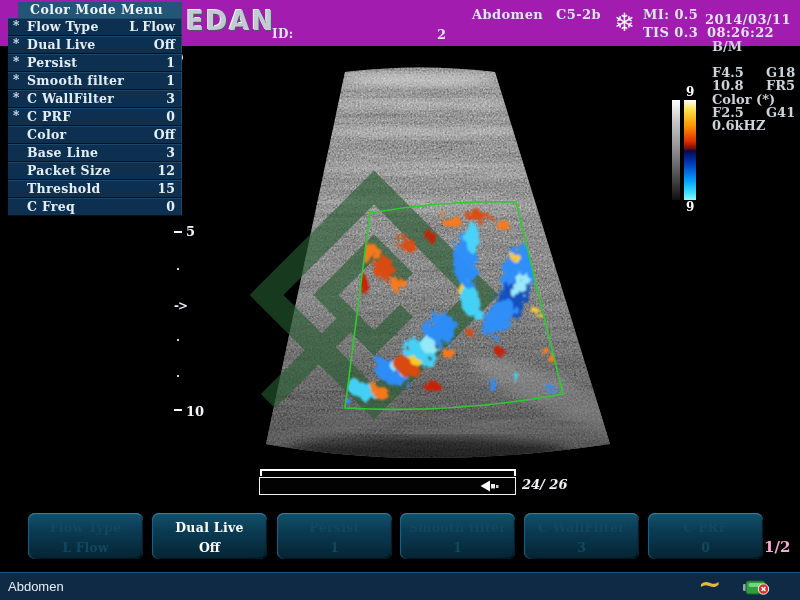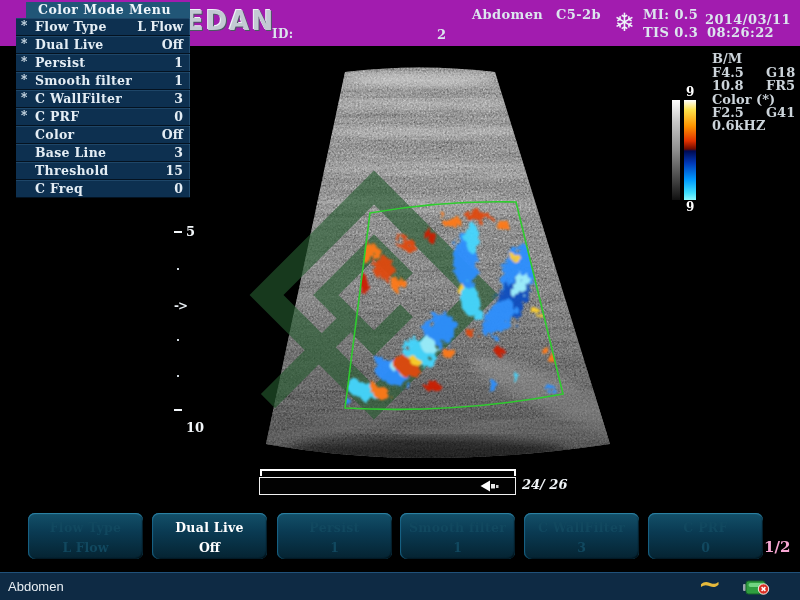--- a/index.html
+++ b/index.html
@@ -8,21 +8,21 @@
 
   
   .topbar{position:absolute;left:0;top:0;width:800px;height:46px;background:#a21caf;}
   .t-text{position:absolute;color:#dce6ee;font-size:13px;font-weight:bold;letter-spacing:.4px;white-space:pre;}
   .logo{position:absolute;left:186px;top:6px;font-family:"DejaVu Sans","Liberation Sans",sans-serif;
         font-weight:800;font-size:26px;letter-spacing:2px;color:#c3cad3;
         text-shadow:1px 1px 0 #4c5864,-1px -1px 0 #eef3f8;}
   .snowflake{position:absolute;left:614px;top:8px;font-size:25px;color:#eef4f9;font-weight:normal;}
 
   
-  .menu{position:absolute;left:16px;top:2px;width:174px;z-index:6;}
+  .menu{position:absolute;left:8px;top:2px;width:174px;z-index:6;}
   .menu-title{height:16px;line-height:16px;margin-left:10px;background:#215677;color:#eef5fa;
               font-size:12.5px;font-weight:bold;padding-left:12px;letter-spacing:.5px;}
   .menu-item{position:relative;height:17px;background:#0d3050;border-bottom:1px solid #041220;
              box-shadow:inset 0 1px 0 rgba(90,150,190,.22), inset -1px 0 0 rgba(90,150,190,.25);
              line-height:17px;}
   .mi-star{position:absolute;left:5px;top:0;color:#d4e2ec;font-size:12px;font-weight:bold;}
   .mi-label{position:absolute;left:19px;top:0;color:#e4edf4;font-size:12.5px;font-weight:bold;letter-spacing:.3px;}
   .mi-value{position:absolute;right:7px;top:0;color:#e4edf4;font-size:12.5px;font-weight:bold;}
 
   
@@ -210,30 +210,30 @@
         <div class="tickminor" style="top: 160px;"></div>
         <div class="tickminor" style="top: 196px;"></div>
         <div class="tickminor" style="top: 268px;"></div>
         <div class="tickminor" style="top: 339px;"></div>
         <div class="tickminor" style="top: 375px;"></div>
       </div>
     <div class="tickmajor" style="top:231px;"></div>
     <div class="tick-num" style="top:224px;">5</div>
     <div class="focus-arrow" style="top:299px;">-&gt;</div>
     <div class="tickmajor" style="top:409px;"></div>
-    <div class="tick-num" style="top:420px;">10</div>
+    <div class="tick-num" style="top:404px;">10</div>
   </div>
 
   <div class="graybar"></div>
   <div class="colbar"></div>
   <div class="cb-label" style="left:686px;top:85px;">9</div>
   <div class="cb-label" style="left:686px;top:200px;">9</div>
 
   <div>
-    <div class="p" style="left:712px;top:51px;">B/M</div>
+    <div class="p" style="left:712px;top:39px;">B/M</div>
     <div class="p" style="left:712px;top:65px;">F4.5</div>
     <div class="p" style="left:766px;top:65px;">G18</div>
     <div class="p" style="left:712px;top:78px;">10.8</div>
     <div class="p" style="left:766px;top:78px;">FR5</div>
     <div class="p" style="left:712px;top:92px;">Color (*)</div>
     <div class="p" style="left:712px;top:105px;">F2.5</div>
     <div class="p" style="left:766px;top:105px;">G41</div>
     <div class="p" style="left:712px;top:118px;">0.6kHZ</div>
   </div>
 
@@ -282,20 +282,25 @@
         </div>
         <div class="menu-item">
           <span class="mi-star"></span>
           <span class="mi-label">Color</span>
           <span class="mi-value">Off</span>
         </div>
         <div class="menu-item">
           <span class="mi-star"></span>
           <span class="mi-label">Base Line</span>
           <span class="mi-value">3</span>
+        </div>
+        <div class="menu-item">
+          <span class="mi-star"></span>
+          <span class="mi-label">Packet Size</span>
+          <span class="mi-value">12</span>
         </div>
         <div class="menu-item">
           <span class="mi-star"></span>
           <span class="mi-label">Threshold</span>
           <span class="mi-value">15</span>
         </div>
         <div class="menu-item">
           <span class="mi-star"></span>
           <span class="mi-label">C Freq</span>
           <span class="mi-value">0</span>

